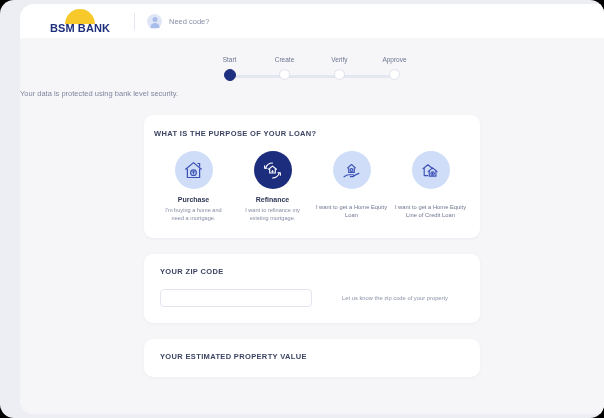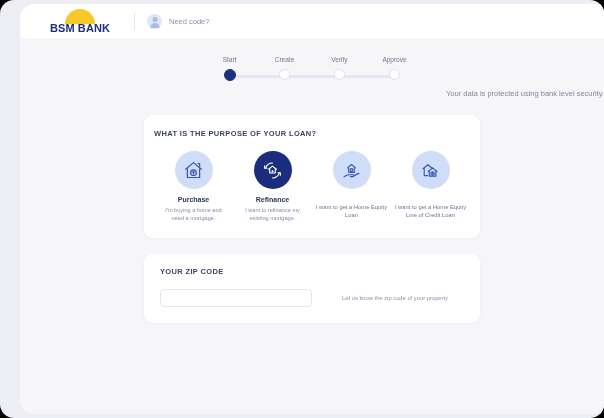--- a/index.html
+++ b/index.html
@@ -186,21 +186,21 @@
   
   .page-title {
     text-align: center;
     font-size: 17px;
     font-weight: bold;
     color: #2b3350;
     margin-top: 22px;
     letter-spacing: -.2px;
   }
   .page-subtitle {
-    text-align: right;
+    text-align: left;
     font-size: 7.5px;
     color: #7b melhor;
     color: #80869e;
     margin-top: 8px;
   }
 
   
   .card {
     width: 336px;
     margin: 0 auto;
@@ -413,16 +413,20 @@
       </div>
 
       <div class="card zip">
         <div class="card-title">YOUR ZIP CODE</div>
         <div class="input-row">
           <input class="text-input" type="text" placeholder="" style="">
           <div class="input-hint">Let  us know the zip code of your property</div>
         </div>
       </div>
 
+      <div class="card value">
+        <div class="card-title">YOUR ESTIMATED PROPERTY VALUE</div>
+
+      </div>
 
     </div>
   </div>
 </div>
 
 </body></html>

